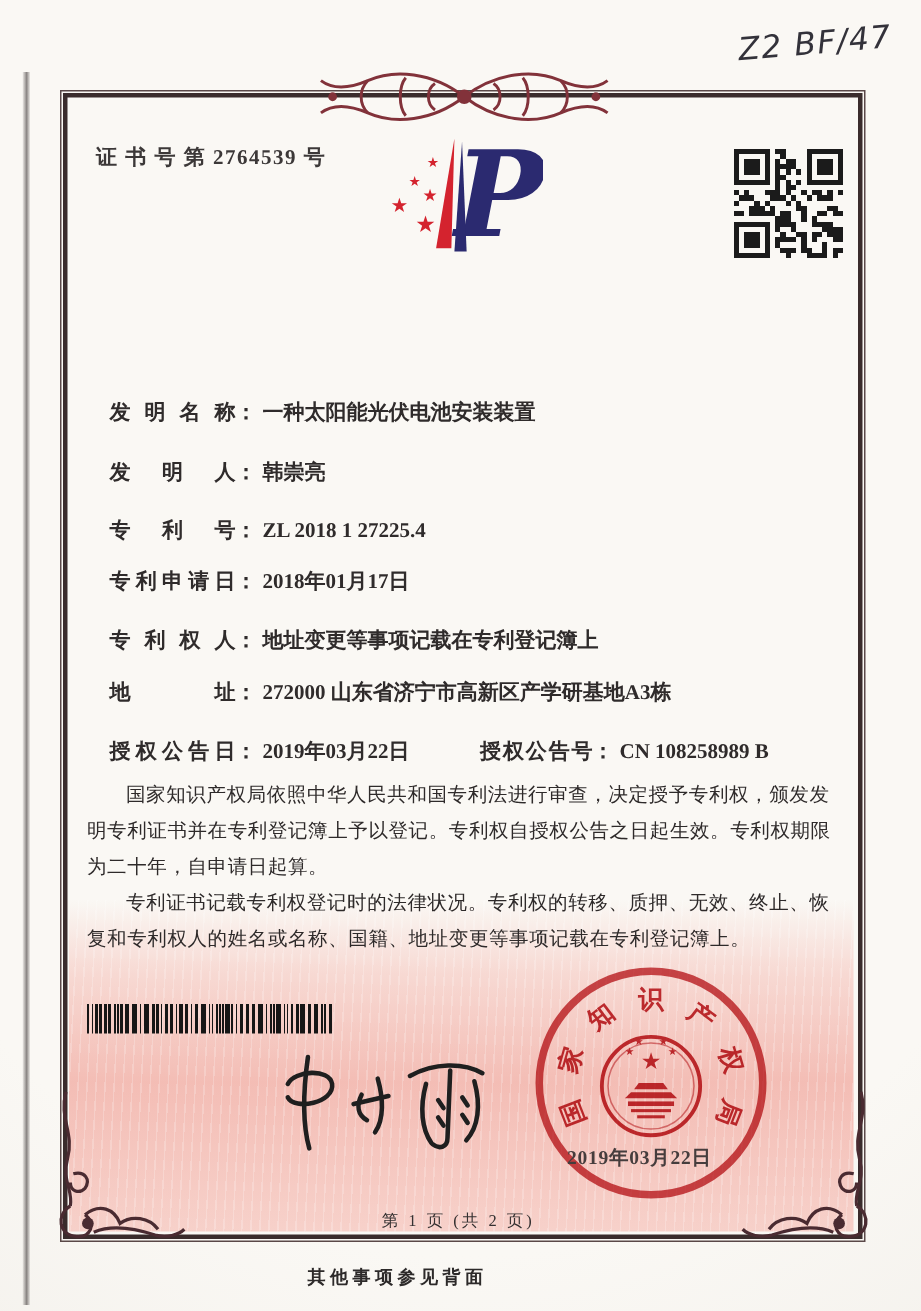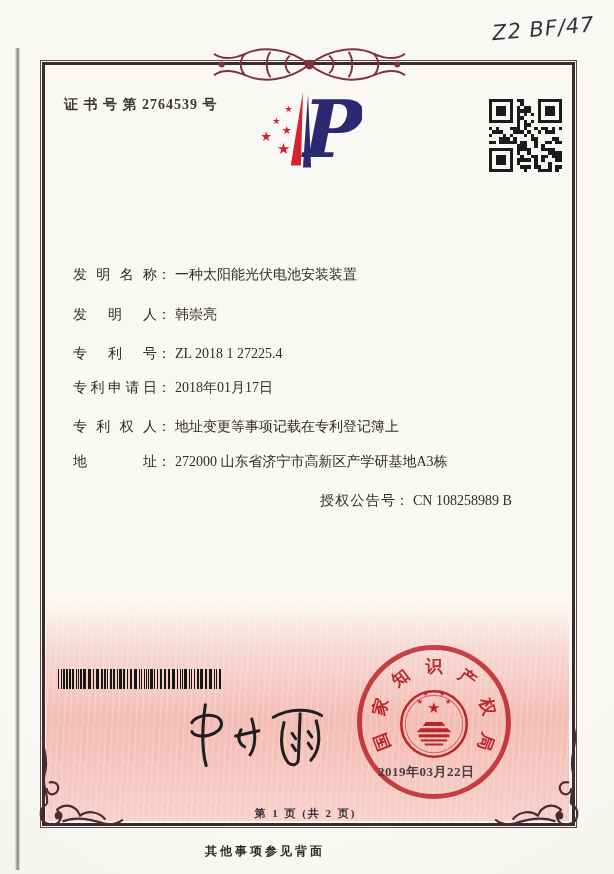--- a/index.html
+++ b/index.html
@@ -25,21 +25,21 @@
   .ornament-top{position:absolute;left:212px;top:42px;width:195px;height:45px;}
   .ornament-bl{position:absolute;left:36px;top:726px;width:90px;height:112px;}
   .ornament-br{position:absolute;left:492px;top:726px;width:90px;height:112px;transform:scaleX(-1);}
   
   .cert-no{position:absolute;left:64px;top:96px;font-size:14px;color:#3c3838;letter-spacing:1px;font-weight:bold;}
   .logo{position:absolute;left:250px;top:86px;width:112px;height:94px;}
   .qr{position:absolute;left:489px;top:99px;width:73px;height:73px;}
   .title{position:absolute;left:42px;top:189px;width:527px;text-align:center;
          font-size:33px;color:#3b3737;letter-spacing:15px;text-indent:15px;}
   
-  .row{position:absolute;left:73px;font-size:14px;color:#2f2b2b;font-weight:normal;white-space:nowrap;}
+  .row{position:absolute;left:73px;font-size:14px;color:#2f2b2b;font-weight:bold;white-space:nowrap;}
   .lbl{display:inline-block;width:84px;text-align:justify;text-align-last:justify;}
   .colon{display:inline-block;margin-right:4px;}
   .r1{top:266px}.r2{top:306px}.r3{top:345px}.r4{top:379px}.r5{top:418px}.r6{top:453px}
   .g1{top:492px}.g2{top:492px;left:320px}
   .g2 .lbl{width:75px}
   
   .body-text{position:absolute;left:58px;top:518px;width:500px;font-size:13px;
              line-height:1.85;color:#2e2a2a;letter-spacing:.4px;}
   .body-text p{margin:0;text-indent:2em;}
   
@@ -53,21 +53,21 @@
         border:5px solid rgba(192,39,45,.88);mix-blend-mode:multiply;opacity:.95;}
   .seal-char{position:absolute;left:50%;top:50%;width:22px;height:22px;margin:-11px;
              display:flex;align-items:center;justify-content:center;
              font-size:17px;font-weight:bold;color:#bf272d;
              transform:rotate(var(--a)) translateY(-56px);}
   .emblem{position:absolute;left:50%;top:50%;transform:translate(-50%,-50%);width:80px;height:86px;}
   .seal-date{position:absolute;left:378px;top:763px;width:160px;font-size:13px;font-weight:bold;
              color:#463d3d;letter-spacing:.5px;}
   
   .page-indicator{position:absolute;left:42px;top:806px;width:527px;text-align:center;
-                  font-size:11px;color:#353131;font-weight:bold;letter-spacing:2px;}
+                  font-size:11px;color:#353131;font-weight:normal;letter-spacing:2px;}
   .back-note{position:absolute;left:0;top:843px;width:530px;text-align:center;
              font-size:12px;color:#2d2a2a;font-weight:bold;letter-spacing:3px;}
   svg{display:block;}
 </style>
 </head>
 <body>
 
 <div class="page">
 
   <div class="edge-left"></div>
@@ -362,25 +362,30 @@
   </div>
   <div class="row r4">
     <span class="lbl">专利申请日</span><span class="colon">：</span><span class="val">2018年01月17日</span>
   </div>
   <div class="row r5">
     <span class="lbl">专利权人</span><span class="colon">：</span><span class="val">地址变更等事项记载在专利登记簿上</span>
   </div>
   <div class="row r6">
     <span class="lbl">地址</span><span class="colon">：</span><span class="val">272000 山东省济宁市高新区产学研基地A3栋</span>
   </div>
+  <div class="row g1">
+    <span class="lbl">授权公告日</span><span class="colon">：</span><span class="val">2019年03月22日</span>
+  </div>
   <div class="row g2">
     <span class="lbl">授权公告号</span><span class="colon">：</span><span class="val">CN 108258989 B</span>
   </div>
 
   <div class="body-text">
+    <p>国家知识产权局依照中华人民共和国专利法进行审查，决定授予专利权，颁发发明专利证书并在专利登记簿上予以登记。专利权自授权公告之日起生效。专利权期限为二十年，自申请日起算。</p>
+    <p>专利证书记载专利权登记时的法律状况。专利权的转移、质押、无效、终止、恢复和专利权人的姓名或名称、国籍、地址变更等事项记载在专利登记簿上。</p>
   </div>
 
   <svg class="barcode" id="barcode-svg" viewBox="0 0 167 20" preserveAspectRatio="none" shape-rendering="crispEdges">
       <rect x="0" y="0" width="1" height="20" fill="#161616"></rect>
       <rect x="3" y="0" width="1" height="20" fill="#161616"></rect>
       <rect x="5" y="0" width="2" height="20" fill="#161616"></rect>
       <rect x="8" y="0" width="2" height="20" fill="#161616"></rect>
       <rect x="11" y="0" width="2" height="20" fill="#161616"></rect>
       <rect x="14" y="0" width="2" height="20" fill="#161616"></rect>
       <rect x="18" y="0" width="1" height="20" fill="#161616"></rect>

